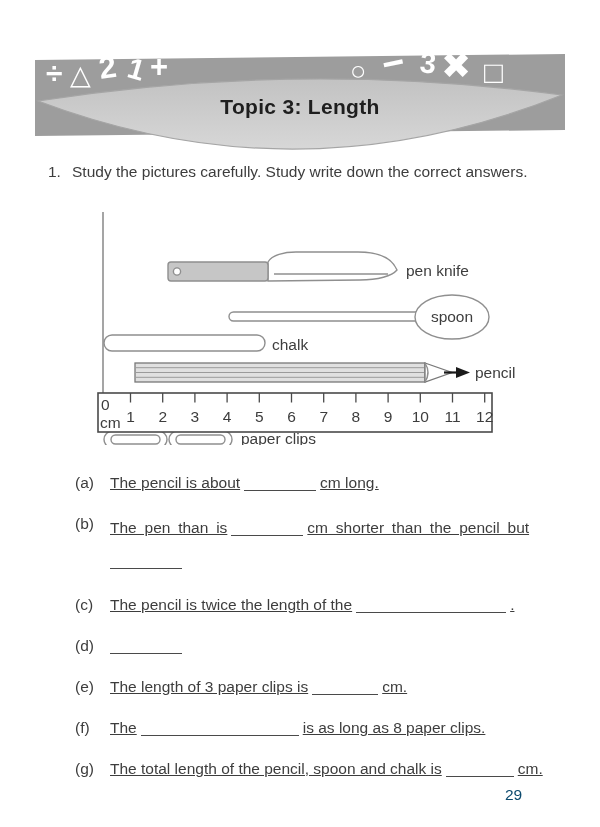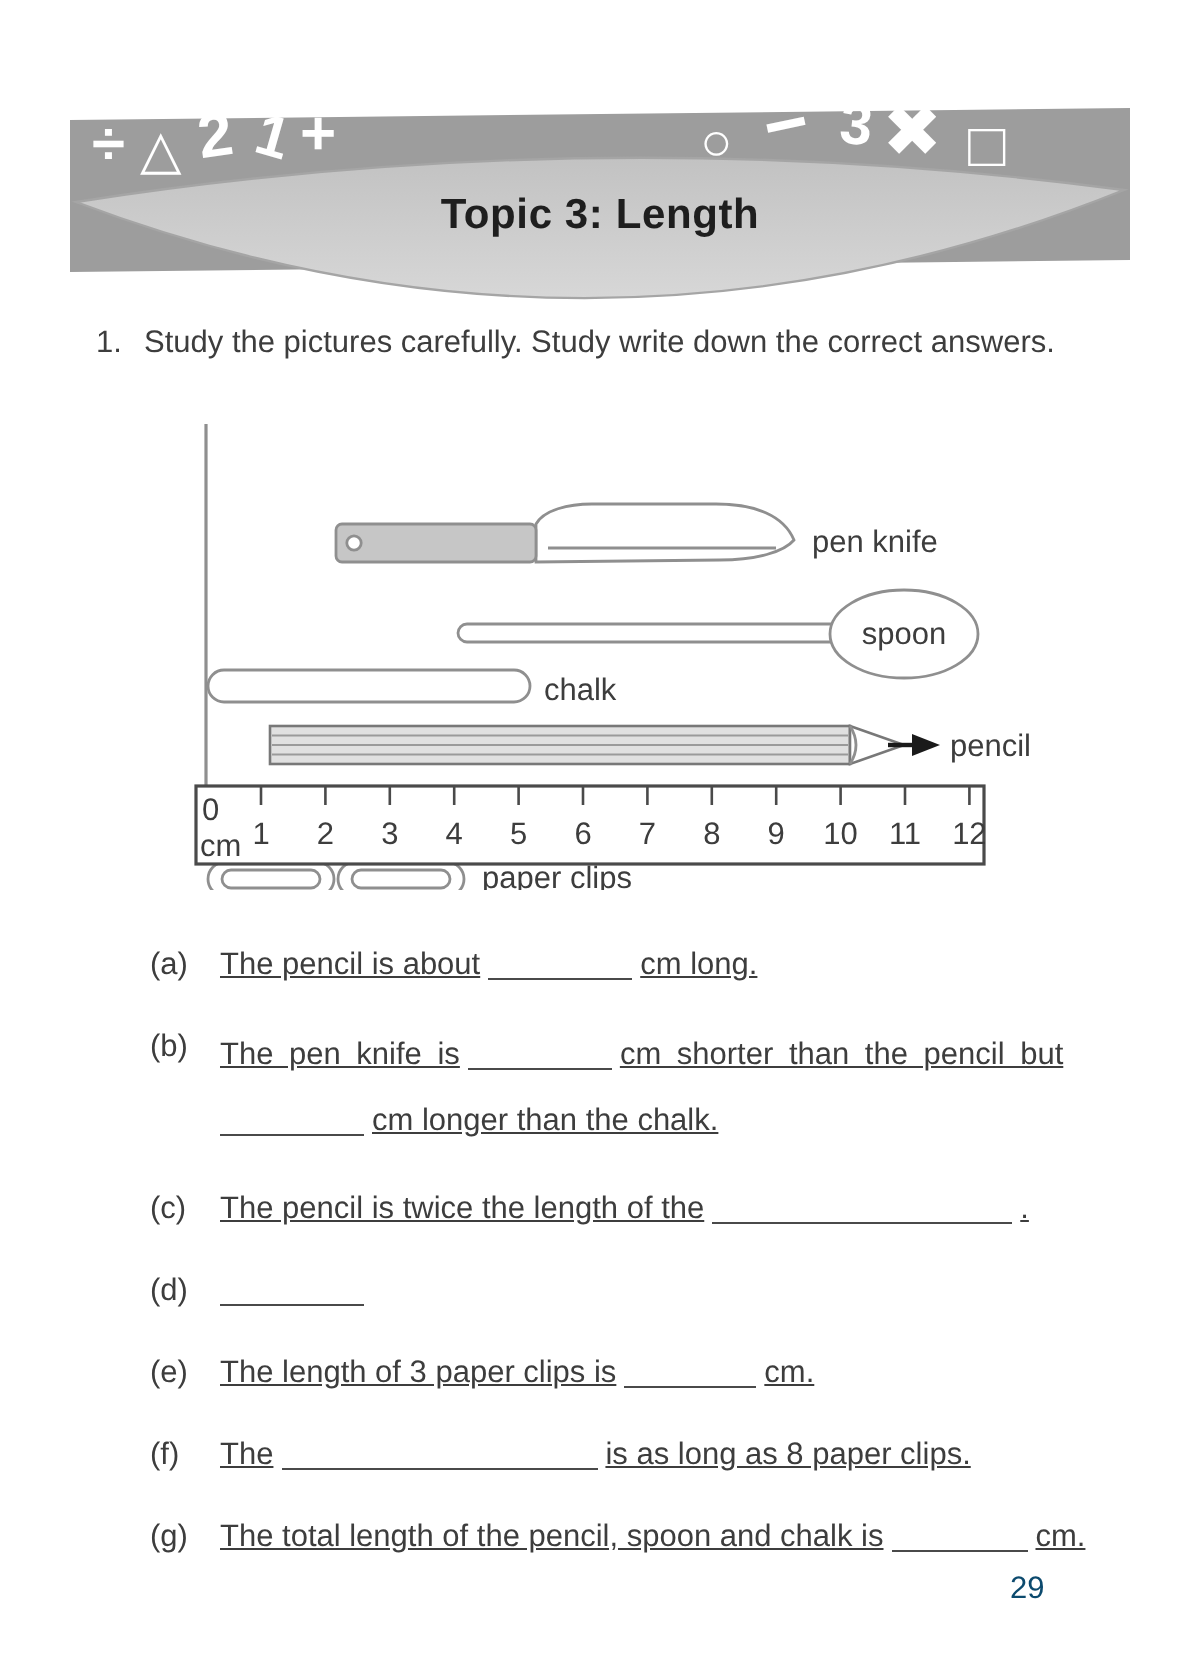--- a/index.html
+++ b/index.html
@@ -167,21 +167,21 @@
 
   <div class="questions">
 
     <div class="q-row">
       <span class="q-letter">(a)</span>
       <p class="q-text"><span>The pencil is about</span><span class="blank w72"></span><span>cm long.</span></p>
     </div>
 
     <div class="q-row">
       <span class="q-letter">(b)</span>
-      <p class="q-text two-line"><span class="ws-wide"><span>The pen knife is</span><span class="blank w72"></span><span>cm shorter than the pencil but</span></span><br><span class="blank w72 no-left"></span><span>cm longer than the chalk.</span></p>
+      <p class="q-text two-line"><span class="ws-wide"><span>The pen than is</span><span class="blank w72"></span><span>cm shorter than the pencil but</span></span><br><span class="blank w72 no-left"></span></p>
     </div>
 
     <div class="q-row">
       <span class="q-letter">(c)</span>
       <p class="q-text"><span>The pencil is twice the length of the</span><span class="blank w150"></span><span>.</span></p>
     </div>
 
     <div class="q-row">
       <span class="q-letter">(d)</span>
       <p class="q-text"><span class="blank w72 no-left"></span></p>

